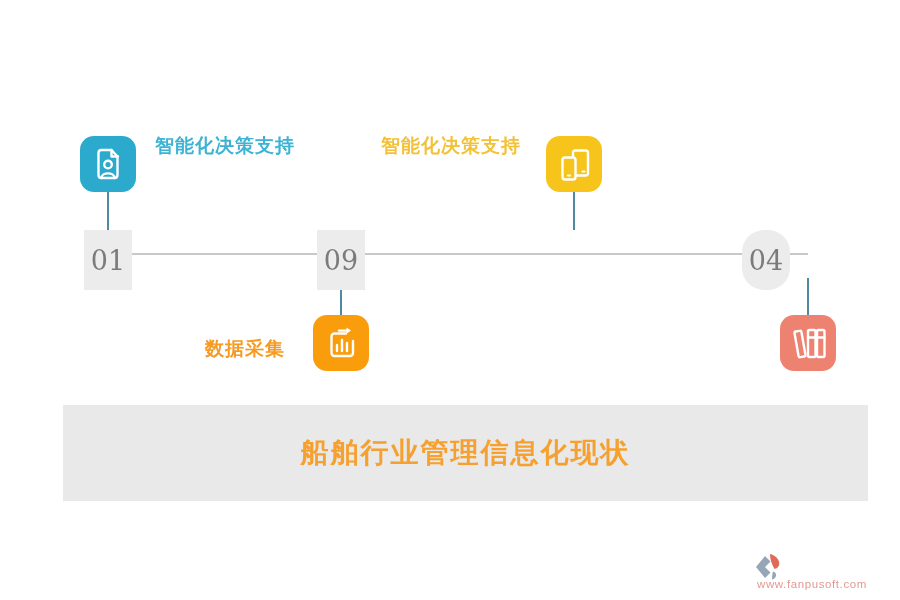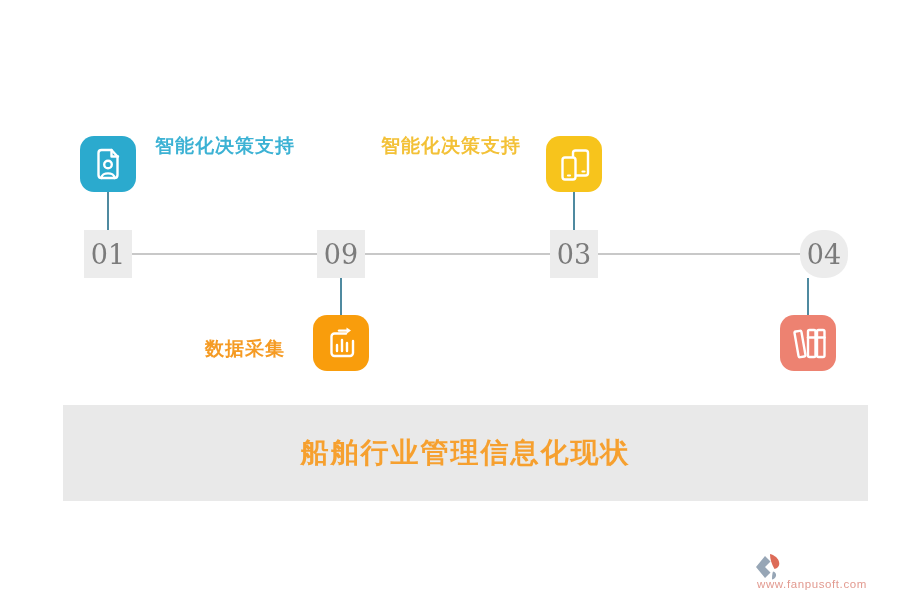--- a/index.html
+++ b/index.html
@@ -3,21 +3,21 @@
 <meta charset="utf-8">
 <style>
   html,body{margin:0;padding:0;background:#ffffff;}
   .stage{
     position:relative;width:900px;height:600px;background:#ffffff;overflow:hidden;
     font-family:"Liberation Sans","DejaVu Sans",sans-serif;
   }
   .hline{position:absolute;height:2px;background:#c8c8c8;}
   .connector{position:absolute;width:2px;}
   .num-box{
-    position:absolute;width:48px;height:48px;background:#ececec;
+    position:absolute;width:48px;height:60px;background:#ececec;
     display:flex;align-items:center;justify-content:center;
     font-family:"DejaVu Serif","Liberation Serif",serif;
     font-size:27px;color:#7b7b7b;
   }
   .tile{
     position:absolute;width:56px;height:56px;border-radius:14px;
     display:flex;align-items:center;justify-content:center;
   }
   .tile svg{display:block;}
   .step-label{
@@ -46,22 +46,21 @@
 
   <div class="hline" style="left: 108px; top: 253px; width: 700px; background: rgb(200, 200, 200);"></div>
 
   <div class="connector" style="left: 107px; top: 192px; height: 38px; background: rgb(79, 138, 160);"></div>
   <div class="connector" style="left: 340px; top: 278px; height: 37px; background: rgb(79, 138, 160);"></div>
   <div class="connector" style="left: 573px; top: 192px; height: 38px; background: rgb(79, 138, 160);"></div>
   <div class="connector" style="left: 807px; top: 278px; height: 37px; background: rgb(79, 138, 160);"></div>
 
   <div class="num-box" style="left:84px;top:230px;">01</div>
   <div class="num-box" style="left:317px;top:230px;">09</div>
-  <div class="num-box" style="left:550px;top:230px;">03</div>
-  <div class="num-box" style="left:800px;top:230px;border-radius:22px;">04</div>
+  <div class="num-box" style="left:742px;top:230px;border-radius:22px;">04</div>
 
   <div class="tile" style="left: 80px; top: 136px; background: rgb(43, 170, 206);">
     <svg width="56" height="56" viewBox="0 0 56 56" fill="none" stroke="#ffffff" stroke-width="2.4" stroke-linecap="round" stroke-linejoin="round">
       <path d="M31.5 14 H21.5 c-1.7 0-3 1.3-3 3 v22 c0 1.7 1.3 3 3 3 h13 c1.7 0 3-1.3 3-3 V20.5 L31.5 14 z"></path>
       <path d="M31.5 14 v6.5 h6.5"></path>
       <circle cx="28" cy="28.5" r="3.8"></circle>
       <path d="M21.5 42 c0-6.2 13-6.2 13 0"></path>
     </svg>
   </div>
 

